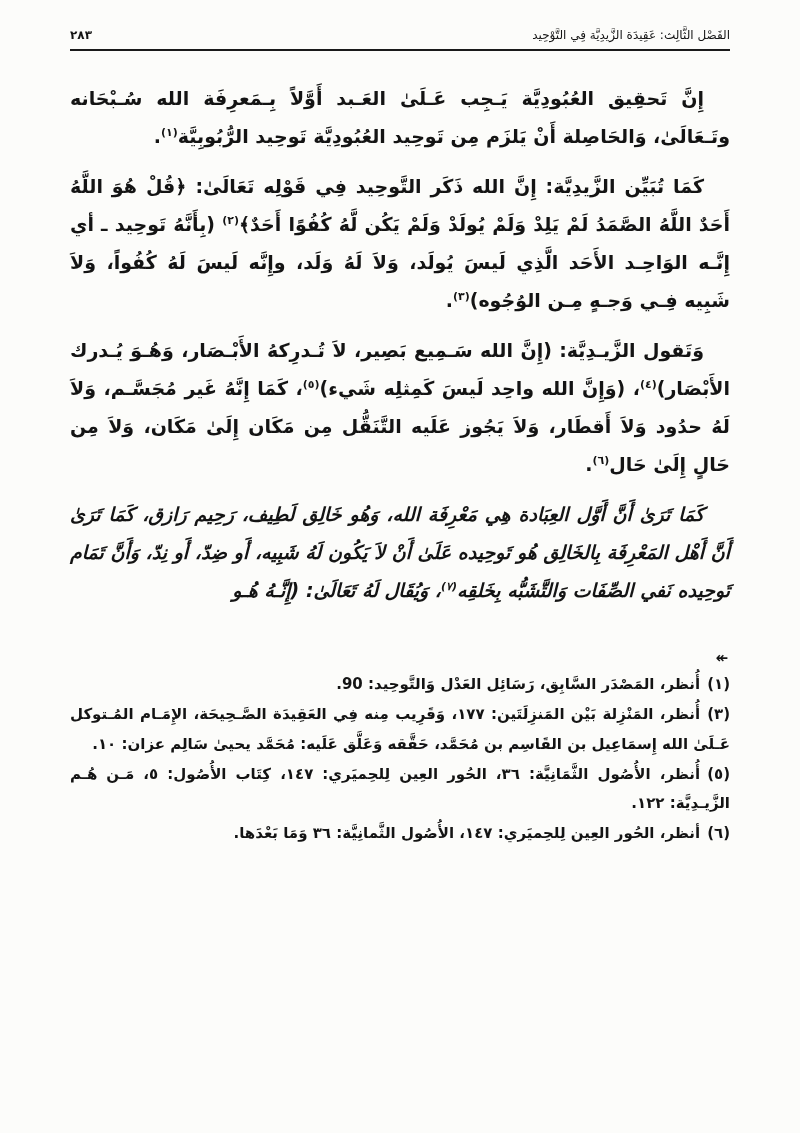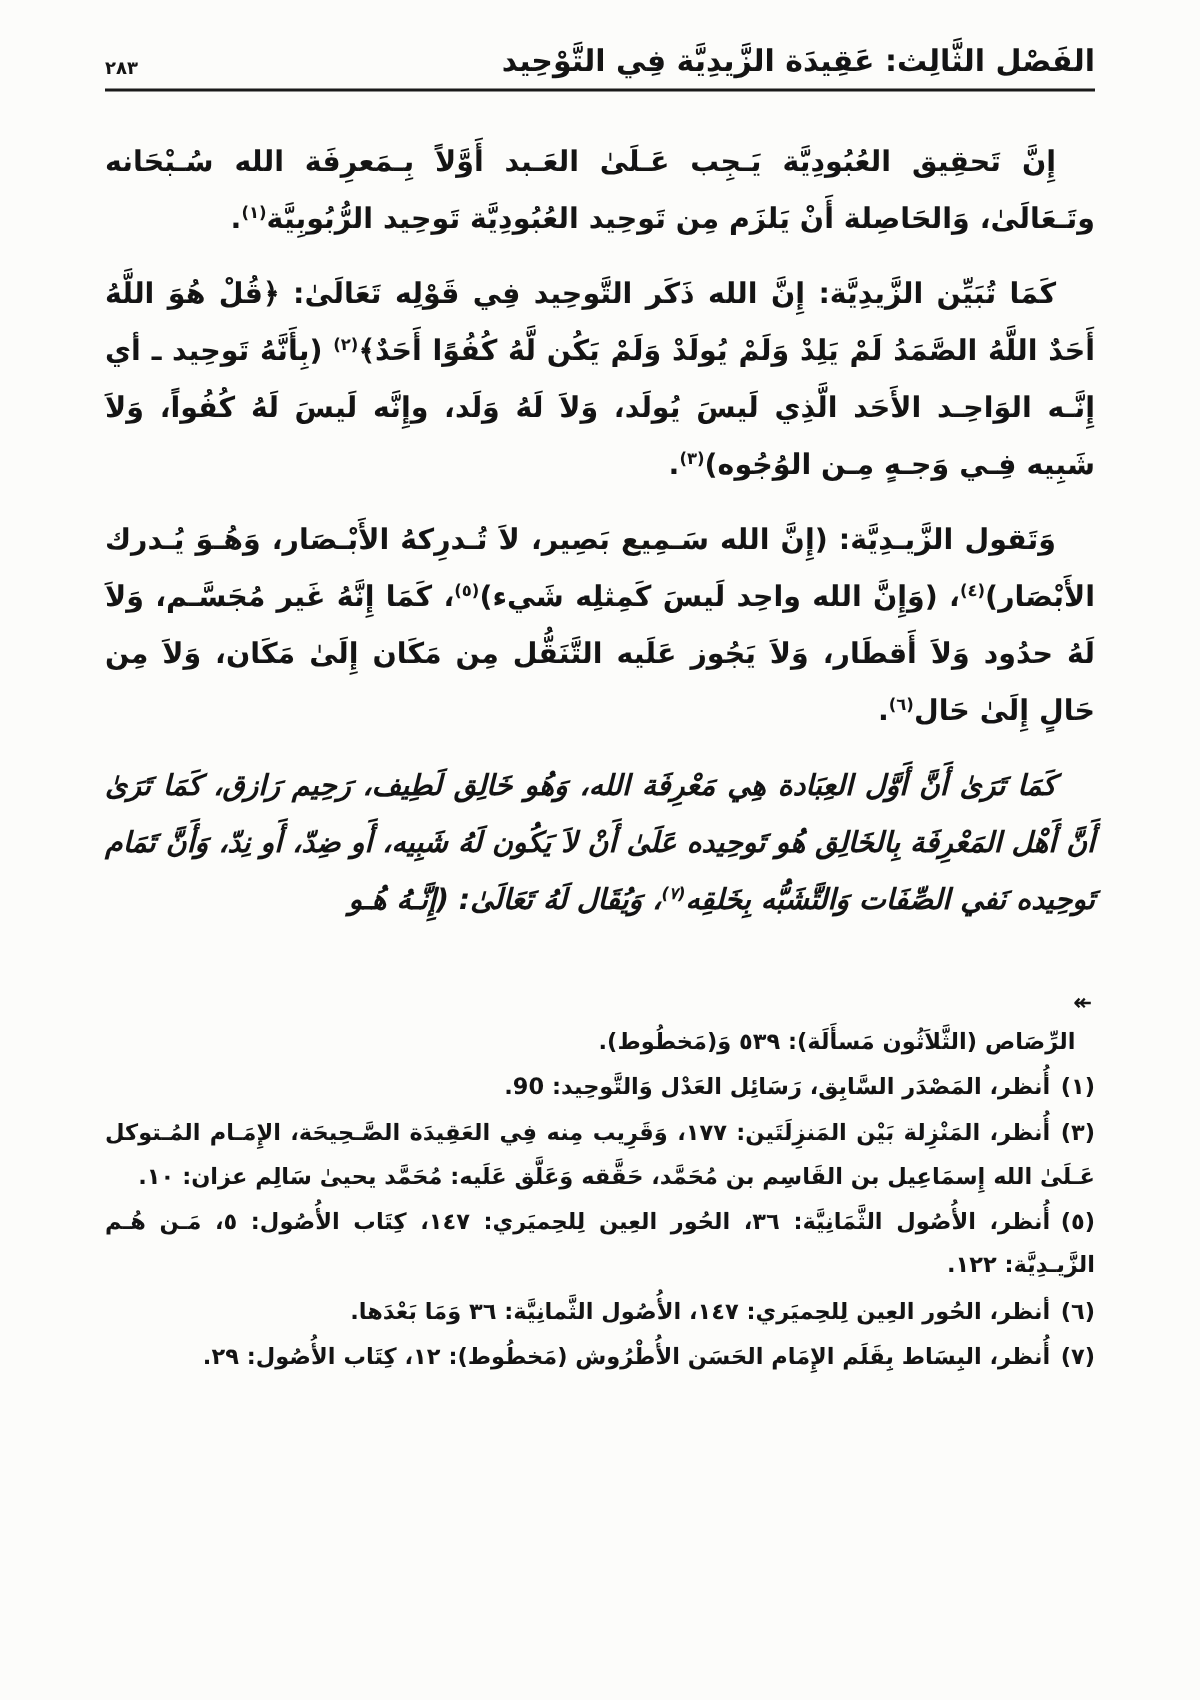--- a/index.html
+++ b/index.html
@@ -22,22 +22,22 @@
   }
   
   .header {
     display: flex;
     justify-content: space-between;
     align-items: flex-end;
     padding-bottom: 7px;
     border-bottom: 2px solid #1a1a1a;
   }
   .chapter-title {
-    font-size: 20px;
-    font-weight: bold;
+    font-size: 12px;
+    font-weight: normal;
   }
   .page-number {
     font-size: 12px;
     font-weight: bold;
   }
   
   .body-text {
     margin-top: 28px;
   }
   .para {
@@ -97,21 +97,19 @@
 
   <p class="para"><span>إِنَّ تَحقِيق العُبُودِيَّة يَـجِب عَـلَىٰ العَـبد أَوَّلاً بِـمَعرِفَة الله سُـبْحَانه وتَـعَالَىٰ، وَالحَاصِلة أَنْ يَلزَم مِن تَوحِيد العُبُودِيَّة تَوحِيد الرُّبُوبِيَّة</span><span class="fn-ref">(١)</span><span>.</span></p>
       <p class="para"><span>كَمَا تُبَيِّن الزَّيدِيَّة: إِنَّ الله ذَكَر التَّوحِيد فِي قَوْلِه تَعَالَىٰ: </span><span class="quran">﴿قُلْ هُوَ اللَّهُ أَحَدٌ اللَّهُ الصَّمَدُ لَمْ يَلِدْ وَلَمْ يُولَدْ وَلَمْ يَكُن لَّهُ كُفُوًا أَحَدٌ﴾</span><span class="fn-ref">(٢)</span><span> (بِأَنَّهُ تَوحِيد ـ أي إِنَّـه الوَاحِـد الأَحَد الَّذِي لَيسَ يُولَد، وَلاَ لَهُ وَلَد، وإِنَّه لَيسَ لَهُ كُفُواً، وَلاَ شَبِيه فِـي وَجـهٍ مِـن الوُجُوه)</span><span class="fn-ref">(٣)</span><span>.</span></p>
       <p class="para"><span>وَتَقول الزَّيـدِيَّة: (إِنَّ الله سَـمِيع بَصِير، لاَ تُـدرِكهُ الأَبْـصَار، وَهُـوَ يُـدرك الأَبْصَار)</span><span class="fn-ref">(٤)</span><span>، (وَإِنَّ الله واحِد لَيسَ كَمِثلِه شَيء)</span><span class="fn-ref">(٥)</span><span>، كَمَا إِنَّهُ غَير مُجَسَّـم، وَلاَ لَهُ حدُود وَلاَ أَقطَار، وَلاَ يَجُوز عَلَيه التَّنَقُّل مِن مَكَان إِلَىٰ مَكَان، وَلاَ مِن حَالٍ إِلَىٰ حَال</span><span class="fn-ref">(٦)</span><span>.</span></p>
       <p class="para"><span>كَمَا تَرَىٰ أَنَّ أَوَّل العِبَادة هِي مَعْرِفَة الله، وَهُو خَالِق لَطِيف، رَحِيم رَازق، كَمَا تَرَىٰ أَنَّ أَهْل المَعْرِفَة بِالخَالِق هُو تَوحِيده عَلَىٰ أَنْ لاَ يَكُون لَهُ شَبِيه، أَو ضِدّ، أَو نِدّ، وَأَنَّ تَمَام تَوحِيده نَفي الصِّفَات وَالتَّشَبُّه بِخَلقِه</span><span class="fn-ref">(٧)</span><span>، وَيُقَال لَهُ تَعَالَىٰ: (إِنَّـهُ هُـو</span></p>
     </div>
 
   <div class="footnotes">
 
   <div class="cont-symbol">↞</div>
-      <p class="footnote continuation"><span>الرِّصَاص (الثَّلاَثُون مَسأَلَة): ٥٣٩ وَ(مَخطُوط).</span></p>
       <p class="footnote"><span class="fn-marker">(١)</span><span>أُنظر، المَصْدَر السَّابِق، رَسَائِل العَدْل وَالتَّوحِيد: 90.</span></p>
       <p class="footnote"><span class="fn-marker">(٣)</span><span>أُنظر، المَنْزِلة بَيْن المَنزِلَتَين: ١٧٧، وَقَرِيب مِنه فِي العَقِيدَة الصَّـحِيحَة، الإِمَـام المُـتوكل عَـلَىٰ الله إِسمَاعِيل بن القَاسِم بن مُحَمَّد، حَقَّقه وَعَلَّق عَلَيه: مُحَمَّد يحيىٰ سَالِم عزان: ١٠.</span></p>
       <p class="footnote"><span class="fn-marker">(٥)</span><span>أُنظر، الأُصُول الثَّمَانِيَّة: ٣٦، الحُور العِين لِلحِميَري: ١٤٧، كِتَاب الأُصُول: ٥، مَـن هُـم الزَّيـدِيَّة: ١٢٢.</span></p>
       <p class="footnote"><span class="fn-marker">(٦)</span><span>أنظر، الحُور العِين لِلحِميَري: ١٤٧، الأُصُول الثَّمانِيَّة: ٣٦ وَمَا بَعْدَها.</span></p>
-      <p class="footnote"><span class="fn-marker">(٧)</span><span>أُنظر، البِسَاط بِقَلَم الإِمَام الحَسَن الأُطْرُوش (مَخطُوط): ١٢، كِتَاب الأُصُول: ٢٩.</span></p>
     </div>
 
 </div>
 
 </body></html>

